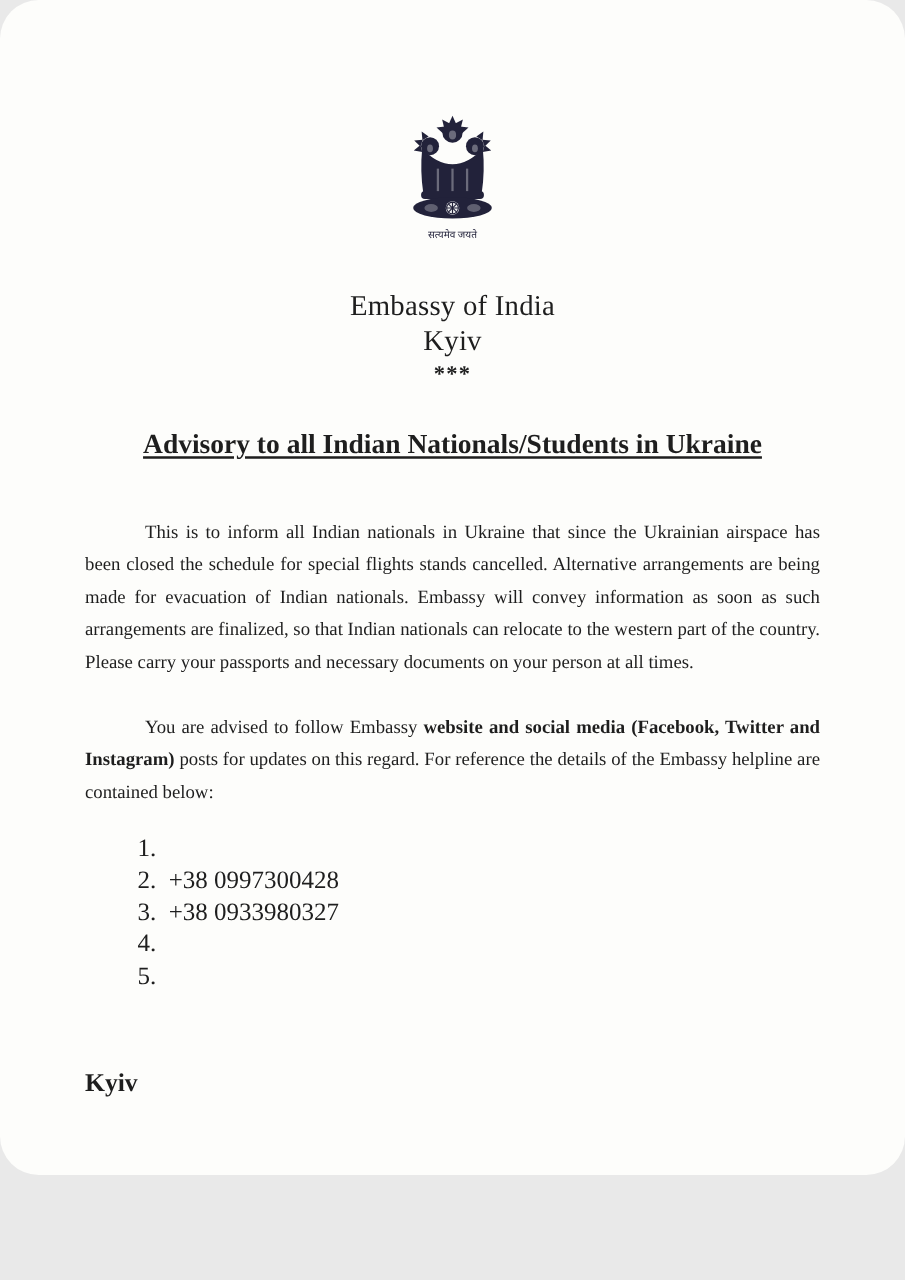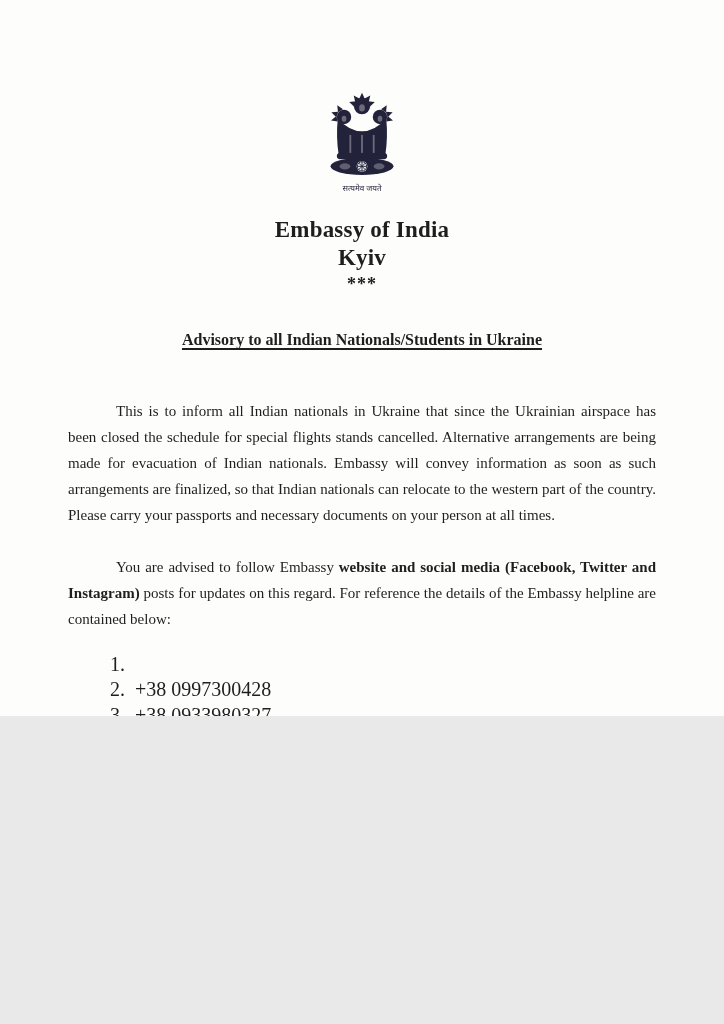--- a/index.html
+++ b/index.html
@@ -1,52 +1,53 @@
 <!DOCTYPE html>
 <html><head>
 <meta charset="utf-8">
 <style>
   html, body { margin: 0; padding: 0; background: #e9e9e9; }
   .page {
     position: relative;
     width: 724px;
-    height: 716px;
+    height: 940px;
     margin: 0 auto;
     background: #fdfdfb;
     color: #1e1e1e;
     font-family: "Liberation Serif", "DejaVu Serif", serif;
     overflow: hidden;
     box-sizing: border-box;
+    border-radius: 31px;
   }
   .content { padding: 0 68px; }
   .emblem-wrap {
     padding-top: 90px;
     text-align: center;
   }
   .title-block {
-    margin-top: 16px;
+    margin-top: 30px;
     text-align: center;
-    font-weight: bold;
+    font-weight: normal;
     font-size: 23px;
     line-height: 28px;
     letter-spacing: 0.2px;
   }
   .stars {
     text-align: center;
     font-weight: bold;
     font-size: 18px;
     line-height: 18px;
     margin-top: 3px;
     letter-spacing: 1px;
   }
   .heading {
     margin-top: 33px;
     text-align: center;
     font-weight: bold;
-    font-size: 16px;
+    font-size: 22px;
     line-height: 27.5px;
   }
   .heading .hline {
     text-decoration: underline;
     text-decoration-thickness: 2px;
     text-underline-offset: 3px;
   }
   .para {
     font-size: 15px;
     line-height: 26px;

